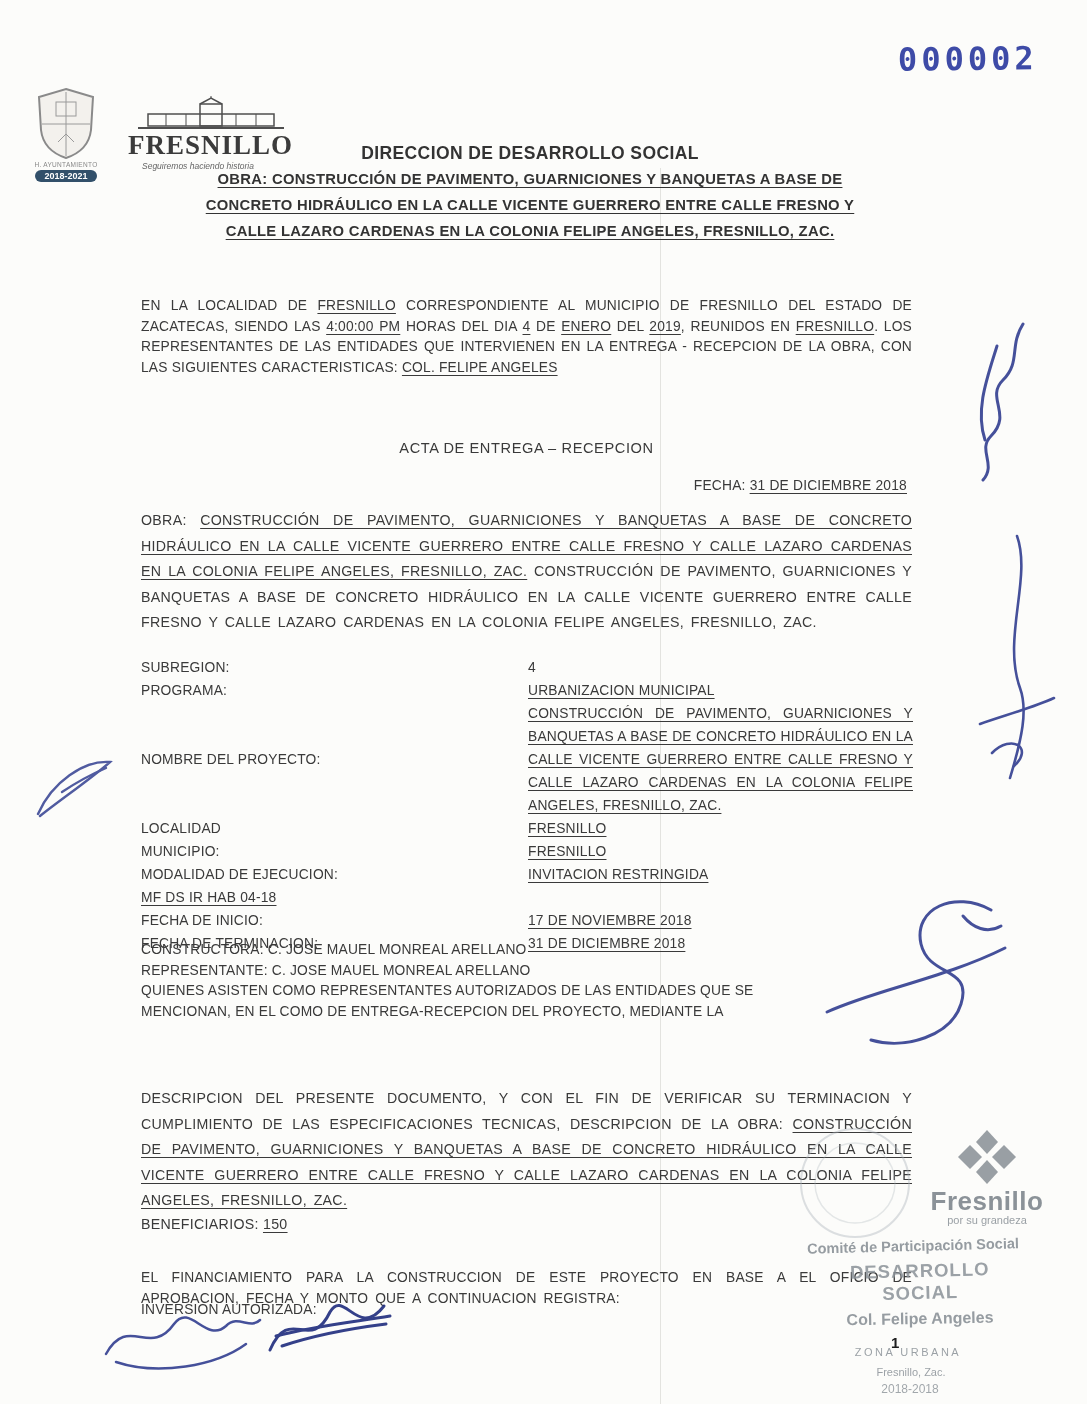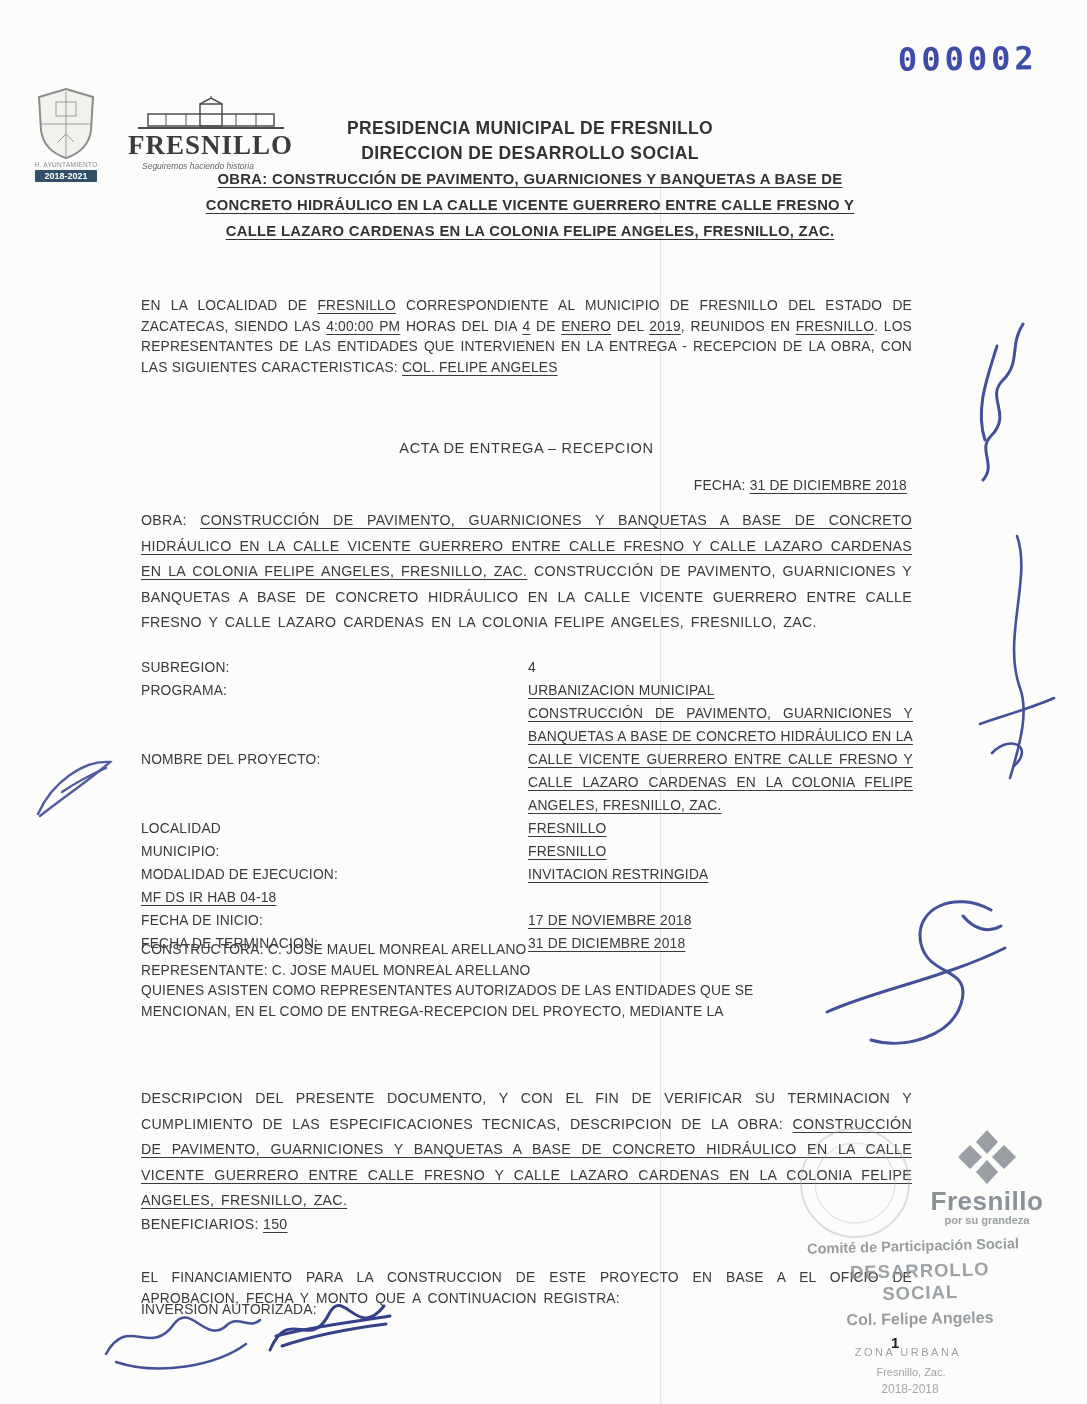--- a/index.html
+++ b/index.html
@@ -20,21 +20,21 @@
   .flabel{flex:0 0 387px;}
   .fvalue{flex:1;}
   .folio{font-family:"DejaVu Sans Mono",monospace;font-weight:700;font-size:32px;
          color:#2e3da0;letter-spacing:4px;transform:rotate(-.6deg);opacity:.92;}
   .stamp{color:#8b9298;font-weight:700;}
   .wordmark{font-family:"Liberation Serif",serif;font-weight:700;font-size:27px;
             letter-spacing:1px;color:#3b3b3b;}
   .tagline{font-style:italic;font-size:8.5px;color:#666;}
   .crest-cap1{font-size:6.5px;color:#888;text-align:center;letter-spacing:.3px;}
   .crest-cap2{font-size:9px;font-weight:700;color:#fff;background:#32506a;
-              text-align:center;padding:1px 4px;border-radius:1px;}
+              text-align:center;padding:1px 4px;border-radius:6px;}
   .pagenum{font-size:15px;font-weight:700;color:#1e1e1e;}
   .foldline{position:absolute;width:1px;background:#d8d8d3;opacity:.7;}
   svg{display:block;}
 </style>
 </head>
 <body>
 
 <div class="page">
 
   <div class="foldline" style="left:660px;top:168px;height:1236px;"></div>
@@ -62,21 +62,20 @@
       <line x1="100" y1="18" x2="100" y2="30" stroke="#4e4e4e" stroke-width="1"></line>
       <line x1="120" y1="18" x2="120" y2="30" stroke="#4e4e4e" stroke-width="1"></line>
       <rect x="64" y="8" width="22" height="22" fill="none" stroke="#4e4e4e" stroke-width="1.5"></rect>
       <path d="M64 8 L75 2 L86 8" fill="none" stroke="#4e4e4e" stroke-width="1.5"></path>
       <line x1="75" y1="2" x2="75" y2="-2" stroke="#4e4e4e" stroke-width="1"></line>
     </svg>
     <div class="wordmark">FRESNILLO</div>
     <div class="tagline" style="margin-left:14px;">Seguiremos haciendo historia</div>
   </div>
 
-  <div class="t b hdr1" style="left:150px;top:118px;width:760px;text-align:center;">PRESIDENCIA MUNICIPAL DE FRESNILLO</div>
   <div class="t b hdr1" style="left:150px;top:143px;width:760px;text-align:center;">DIRECCION DE DESARROLLO SOCIAL</div>
   <div class="t b hdr2 u" style="left:140px;top:171px;width:780px;text-align:center;">OBRA: CONSTRUCCIÓN DE PAVIMENTO, GUARNICIONES Y BANQUETAS A BASE DE</div>
   <div class="t b hdr2 u" style="left:140px;top:197px;width:780px;text-align:center;">CONCRETO HIDRÁULICO EN LA CALLE VICENTE GUERRERO  ENTRE CALLE FRESNO Y</div>
   <div class="t b hdr2 u" style="left:140px;top:223px;width:780px;text-align:center;">CALLE LAZARO CARDENAS EN LA COLONIA FELIPE ANGELES,  FRESNILLO, ZAC.</div>
 
   <div class="t body-text just" style="left:141px;top:296px;width:771px;"><span>EN LA LOCALIDAD DE </span><span class="u">FRESNILLO</span><span> CORRESPONDIENTE AL MUNICIPIO DE FRESNILLO DEL ESTADO DE ZACATECAS, SIENDO LAS </span><span class="u">4:00:00 PM</span><span> HORAS DEL DIA </span><span class="u">4</span><span> DE </span><span class="u">ENERO</span><span> DEL </span><span class="u">2019</span><span>, REUNIDOS EN </span><span class="u">FRESNILLO</span><span>. LOS REPRESENTANTES DE LAS ENTIDADES QUE INTERVIENEN EN LA ENTREGA - RECEPCION DE LA OBRA, CON LAS SIGUIENTES CARACTERISTICAS: </span><span class="u">COL. FELIPE ANGELES</span></div>
 
 
   <div class="t acta" style="left:141px;top:440px;width:771px;text-align:center;">ACTA DE ENTREGA – RECEPCION</div>
 
@@ -149,21 +148,21 @@
     <circle cx="57" cy="57" r="40" fill="none" stroke="#aab2b8" stroke-width="1.5" opacity=".30"></circle>
   </svg>
 
   <svg class="t" style="left:952px;top:1128px;" width="70" height="58" viewBox="0 0 70 58">
     <polygon points="35,2 46,14 35,26 24,14" fill="#878e94" opacity=".85"></polygon>
     <polygon points="40,29 52,17 64,29 52,41" fill="#878e94" opacity=".85"></polygon>
     <polygon points="6,29 18,17 30,29 18,41" fill="#878e94" opacity=".85"></polygon>
     <polygon points="35,32 46,44 35,56 24,44" fill="#878e94" opacity=".85"></polygon>
   </svg>
   <div class="t stamp" style="left:922px;top:1186px;width:130px;text-align:center;font-size:26px;letter-spacing:.5px;">Fresnillo</div>
-  <div class="t stamp" style="left:922px;top:1214px;width:130px;text-align:center;font-size:11px;font-weight:700;color:#9aa0a5;">por su grandeza</div>
+  <div class="t stamp" style="left:922px;top:1214px;width:130px;text-align:center;font-size:11px;font-weight:400;color:#9aa0a5;">por su grandeza</div>
 
   <div class="t stamp" style="left:806px;top:1238px;width:214px;text-align:center;font-size:14.5px;transform:rotate(-1.5deg);opacity:.9;">Comité de Participación Social</div>
   <div class="t stamp" style="left:822px;top:1260px;width:196px;text-align:center;font-size:18.5px;letter-spacing:1px;transform:rotate(-1.5deg);opacity:.85;">DESARROLLO SOCIAL</div>
   <div class="t stamp" style="left:840px;top:1310px;width:160px;text-align:center;font-size:16px;transform:rotate(-1deg);opacity:.9;">Col. Felipe Angeles</div>
   <div class="t stamp" style="left:848px;top:1346px;width:120px;text-align:center;font-size:11px;letter-spacing:2.5px;font-weight:400;opacity:.85;">ZONA URBANA</div>
   <div class="t stamp" style="left:856px;top:1366px;width:110px;text-align:center;font-size:11px;font-weight:400;opacity:.85;">Fresnillo, Zac.</div>
   <div class="t stamp" style="left:860px;top:1382px;width:100px;text-align:center;font-size:12px;font-weight:400;opacity:.8;">2018-2018</div>
 
   <svg class="t" style="left:925px;top:318px;" width="120" height="170" viewBox="0 0 120 170">
     <g fill="none" stroke="#26338a" stroke-width="3" stroke-linecap="round" opacity=".85">

